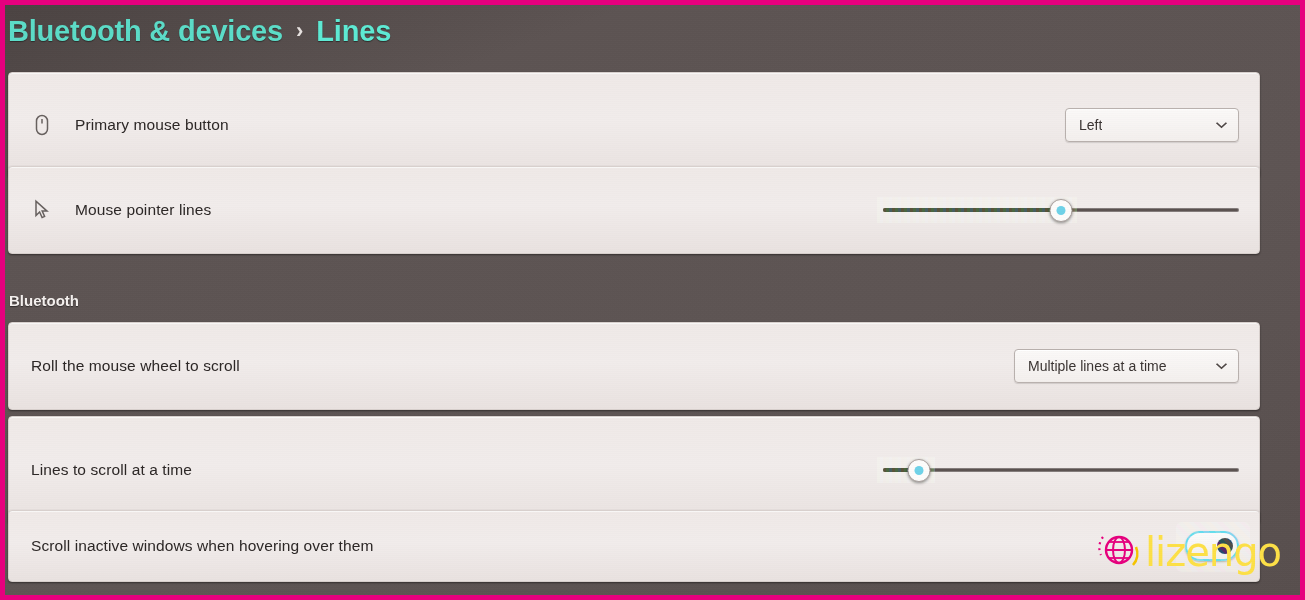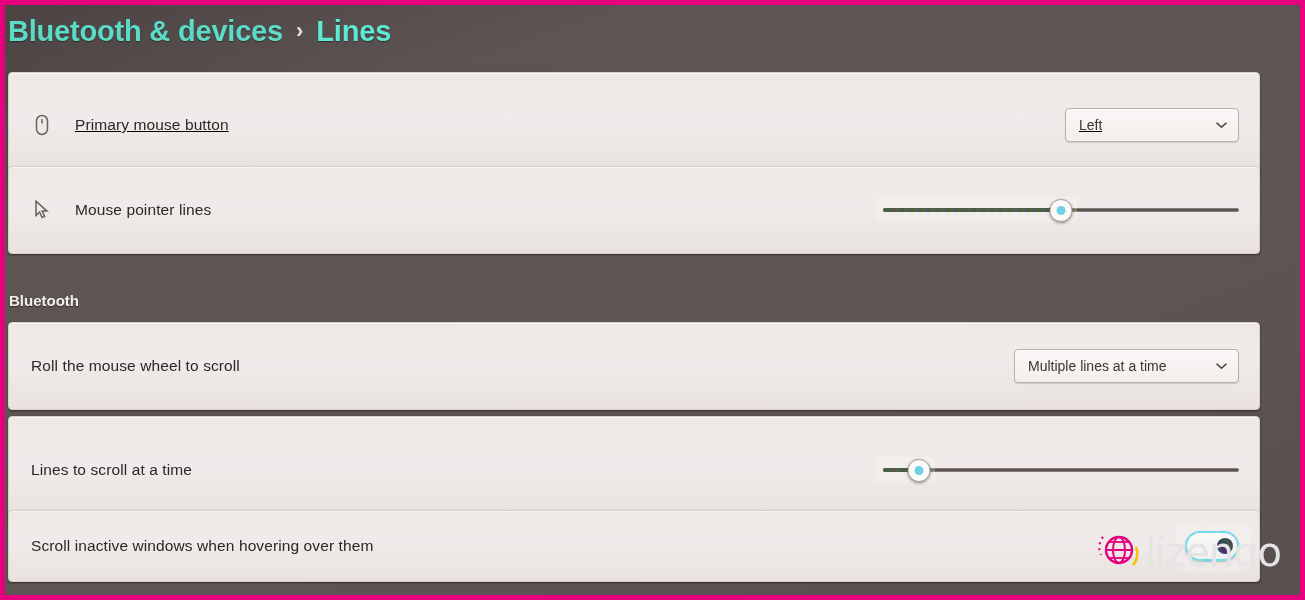--- a/index.html
+++ b/index.html
@@ -279,21 +279,21 @@
     left: 1095px;
     top: 527px;
     display: flex;
     align-items: center;
     gap: 4px;
     z-index: 25;
     pointer-events: none;
   }
   #watermark-text {
     font-size: 40px;
-    color: #e5e5e5;
+    color: #fde047;
     letter-spacing: -1px;
     line-height: 1;
     font-family: "DejaVu Sans", sans-serif;
   }
 
   
   #artifact-veil {
     position: absolute;
     left: 0; top: 0;
     width: 1305px;
@@ -313,21 +313,21 @@
 <div id="page-backdrop"></div>
 
 <div id="content-root">
 
   <div id="breadcrumb">
     <span class="crumb-text crumb-parent">Bluetooth &amp; devices</span>
     <span class="crumb-sep">›</span>
     <span class="crumb-text">Lines</span>
   </div>
 
-  <div class="card" style="top:72px; height:106px;text-decoration:underline;">
+  <div class="card" style="top:72px; height:106px;">
     <div class="card-left">
       <span class="row-icon">
         <svg width="24" height="24" viewBox="0 0 24 24" fill="none" stroke="currentColor" stroke-width="1.5">
           <rect x="6.5" y="2.5" width="11" height="19" rx="5.5"></rect>
           <line x1="12" y1="6" x2="12" y2="10.5"></line>
         </svg>
       </span>
       <span class="row-label">Primary mouse button</span>
     </div>
     <div class="card-right">

